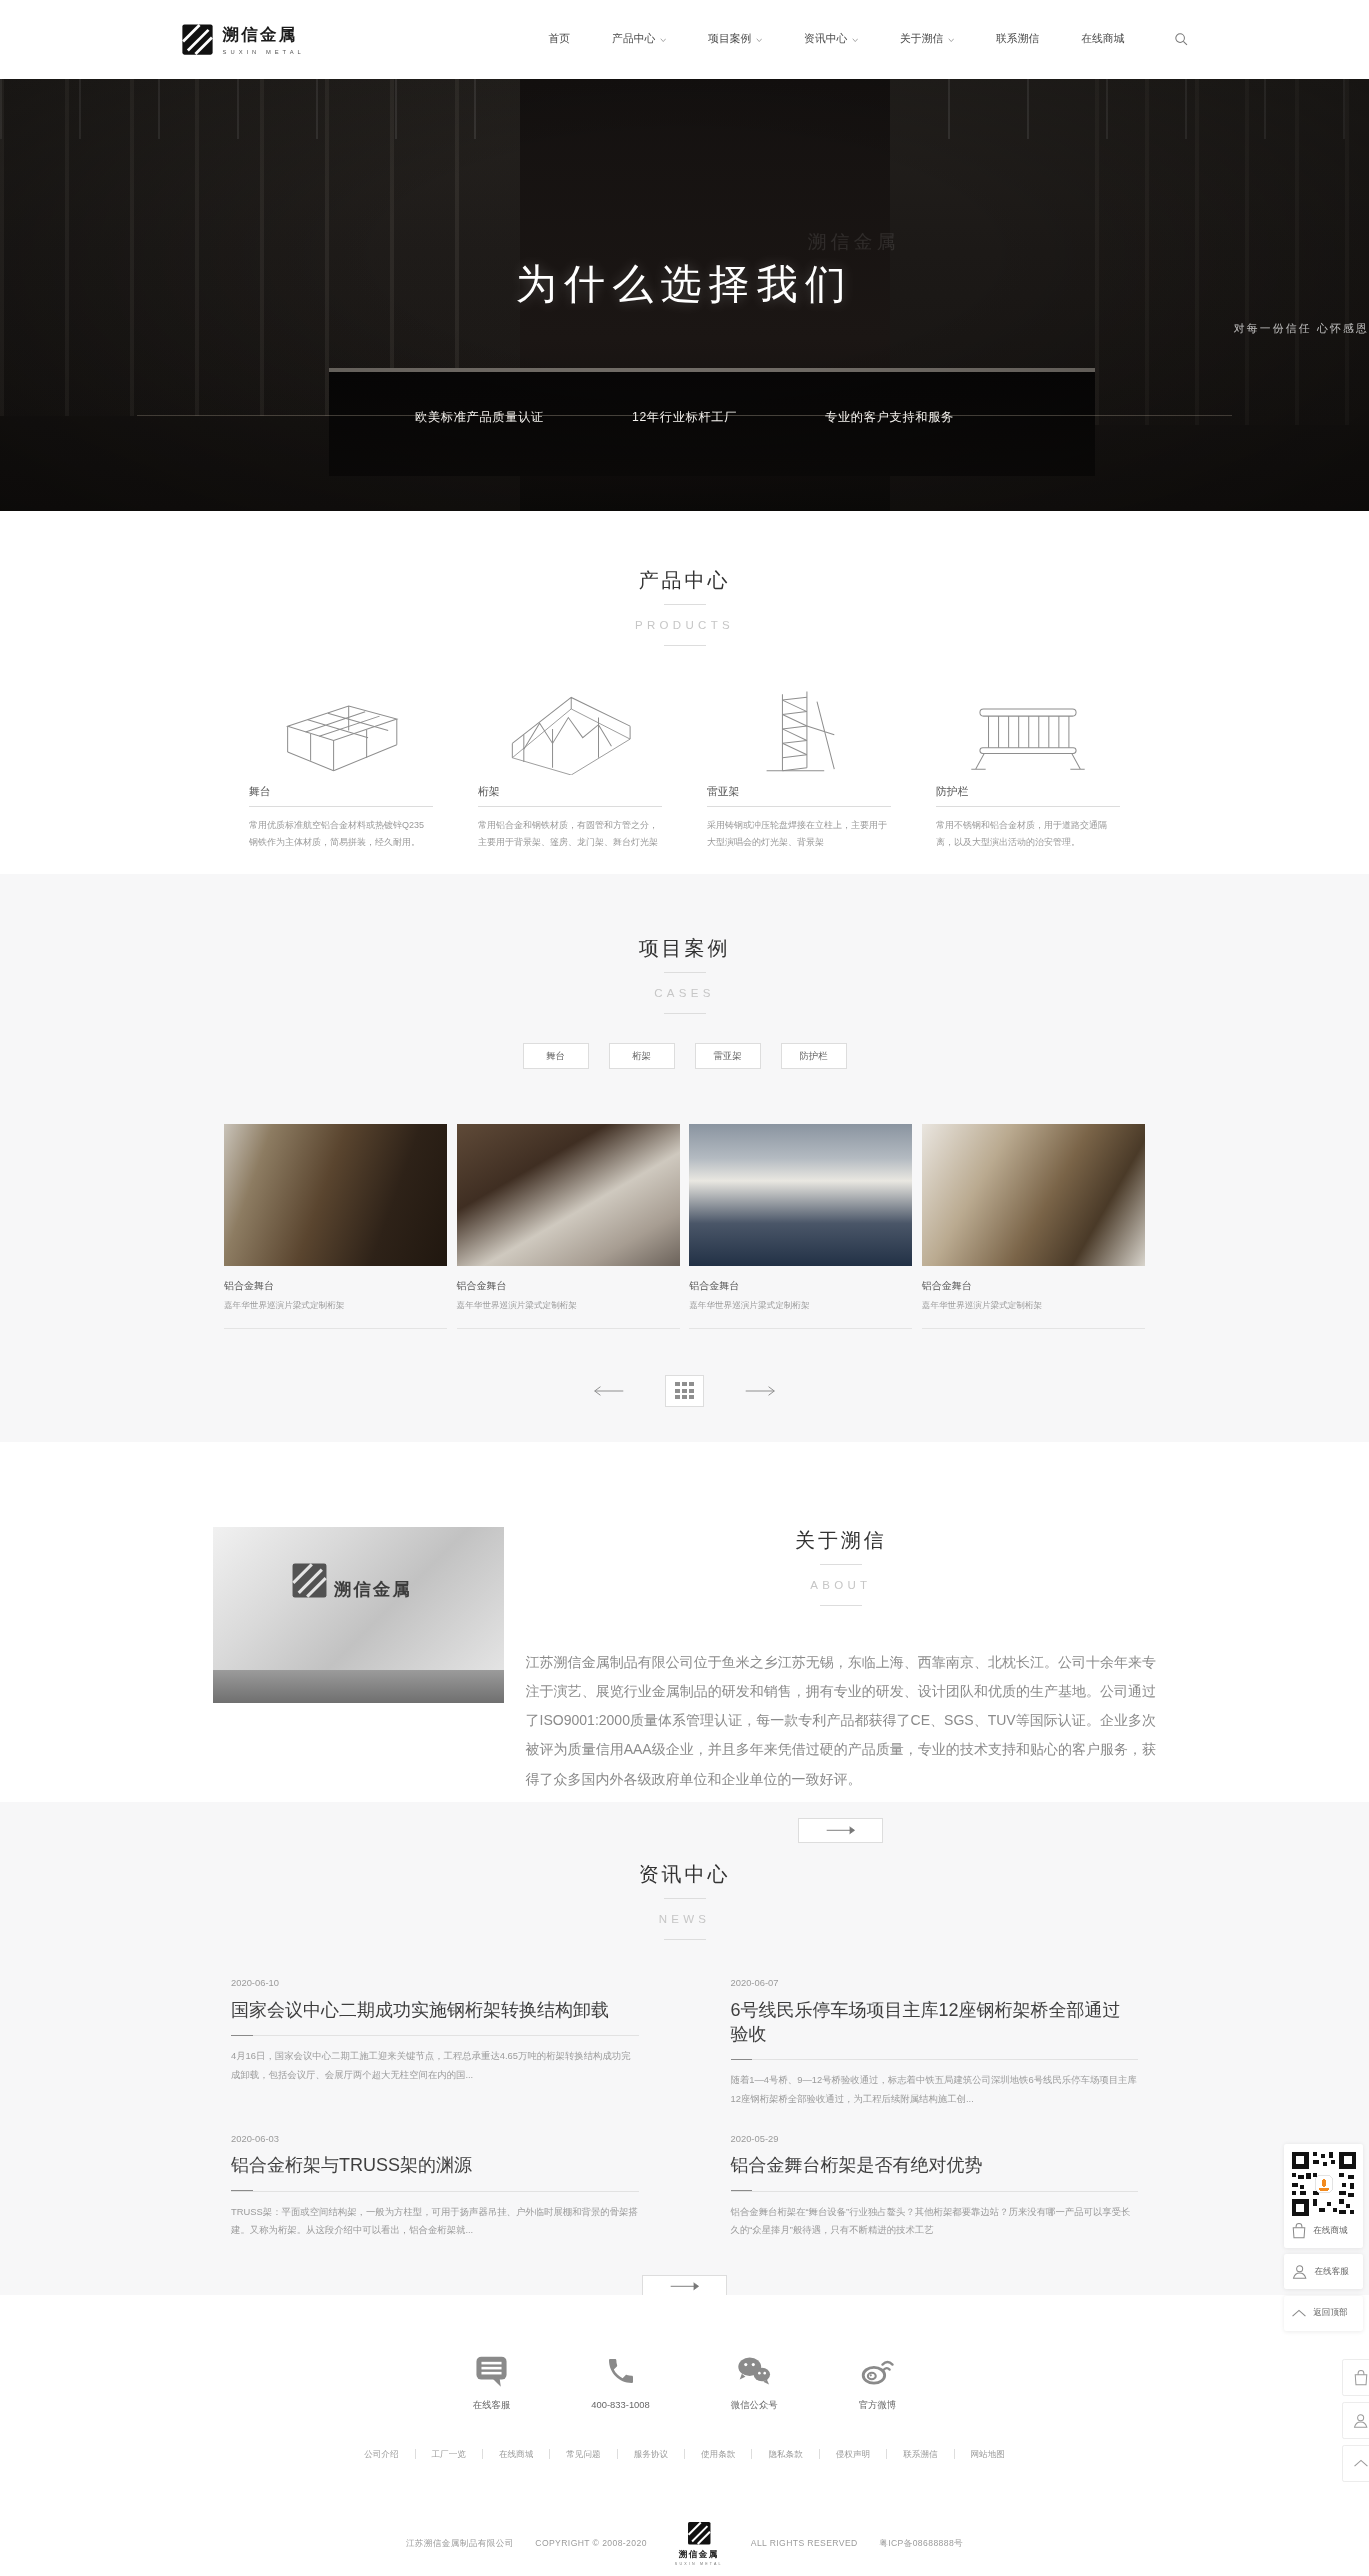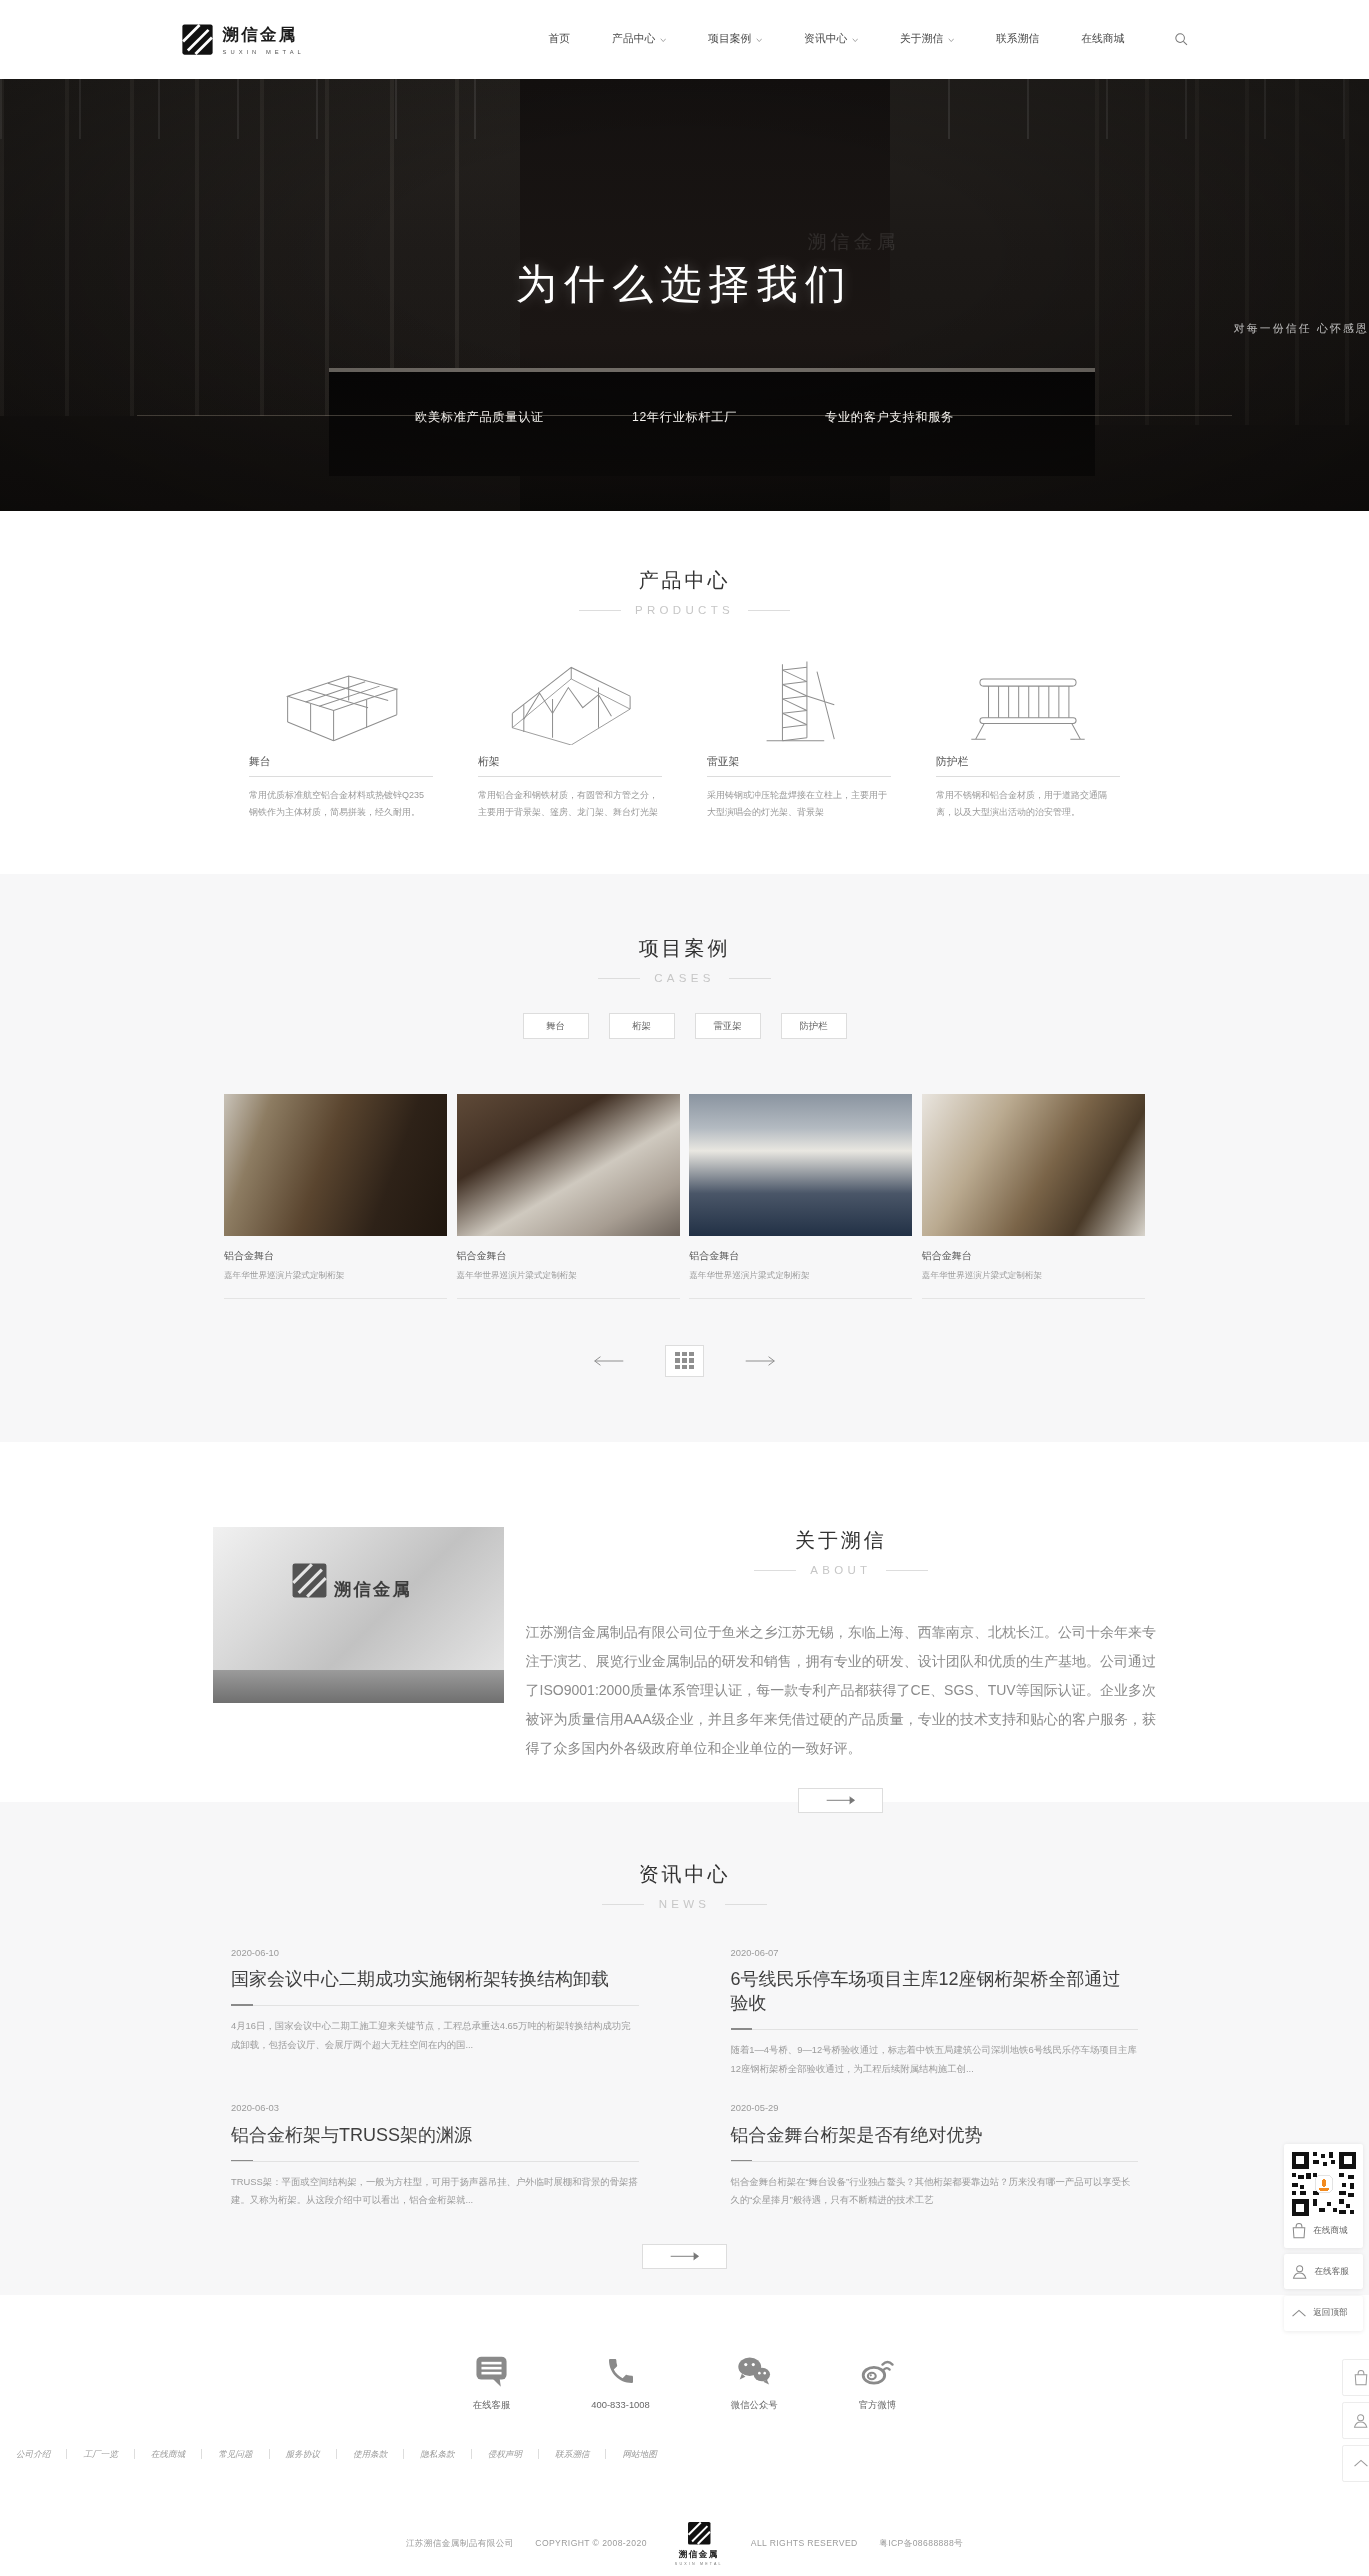--- a/index.html
+++ b/index.html
@@ -36,21 +36,21 @@
   .hero .shade { position:absolute; inset:0; background:radial-gradient(ellipse at 50% 40%, rgba(0,0,0,0) 30%, rgba(0,0,0,.45) 100%); }
   .hero-watermark { position:absolute; left:59%; top:150px; font-size:18.7px; letter-spacing:4.3px; color:rgba(255,255,255,.10); }
   .hero-title { position:absolute; width:100%; top:178px; text-align:center; color:#fff; font-size:41px; letter-spacing:7.2px; font-weight:normal; text-shadow:0 0 13px rgba(255,255,255,.25); }
   .hero-sub { position:absolute; width:100%; top:243px; text-align:right; color:rgba(255,255,255,.72); font-size:10.8px; letter-spacing:2.2px; }
   .hero-features { position:absolute; width:100%; top:330px; display:flex; justify-content:center; gap:88px; }
   .hero-features span { color:#f4f2ee; font-size:12.2px; letter-spacing:0.7px; }
 
   
   .sec-head { text-align:center; }
   .sec-title { font-size:20px; color:#333; font-weight:normal; letter-spacing:2.9px; }
-  .sec-sub { margin-top:10px; display:flex; align-items:center; justify-content:center; gap:14.4px; }
+  .sec-sub { margin-top:10px; display:flex; align-items:center; justify-content:center; gap:14.4px;flex-direction:column; }
   .sec-sub .dash { width:42px; height:0.7px; background:#ddd; }
   .sec-sub .en { font-size:11.5px; color:#c6c6c6; letter-spacing:4.3px; }
 
   
   .products { height:363px; padding-top:56px; background:#fff; }
   .prod-grid { width:871px; margin:37px auto 0; display:grid; grid-template-columns:repeat(4,1fr); column-gap:45px; }
   .prod-icon { height:92px; display:flex; align-items:flex-end; justify-content:center; color:#8e8e8e; }
   .prod-name { margin-top:10px; font-size:10.8px; color:#555; padding-bottom:7.2px; border-bottom:0.7px solid #dcdcdc; }
   .prod-desc { margin-top:9.4px; font-size:9px; color:#9a9a9a; line-height:1.9; }
 
@@ -94,21 +94,21 @@
   .news-divider::before { content:''; position:absolute; left:0; top:-0.7px; width:21.6px; height:1.4px; background:#8a8a8a; }
   .news-body { margin-top:11.5px; font-size:9.4px; color:#9b9b9b; line-height:1.95; }
   .news .ghost-btn { margin:35px auto 0; }
 
   
   .footer { height:216px; background:#fff; padding-top:58px; }
   .contact-row { display:flex; justify-content:center; gap:81px; }
   .contact { display:flex; flex-direction:column; align-items:center; cursor:pointer; }
   .contact .ico { color:#8a8a8a; height:35px; display:flex; align-items:center; }
   .contact .lbl { margin-top:10.8px; font-size:9.4px; color:#666; }
-  .foot-links { margin-top:37px; display:flex; list-style:none;font-style:italic; }
+  .foot-links { margin-top:37px; display:flex; justify-content:center; list-style:none; }
   .foot-links li { font-size:8.6px; color:#9b9b9b; padding:0 16px; cursor:pointer; line-height:10px; }
   .foot-links li + li { border-left:0.7px solid #ddd; }
 
   
   .bottombar { height:65px; display:flex; align-items:center; justify-content:center; gap:28px; background:#fff; }
   .bb-text { font-size:8.6px; color:#9b9b9b; letter-spacing:0.4px; }
   .bb-text span + span { margin-left:18.7px; }
   .bb-logo { display:flex; flex-direction:column; align-items:center; cursor:pointer; }
   .bb-logo .cn { margin-top:3.6px; font-size:8.6px; font-weight:bold; color:#222; letter-spacing:1.4px; }
   .bb-logo .en { margin-top:1.4px; font-size:3.6px; color:#777; letter-spacing:2.2px; }

